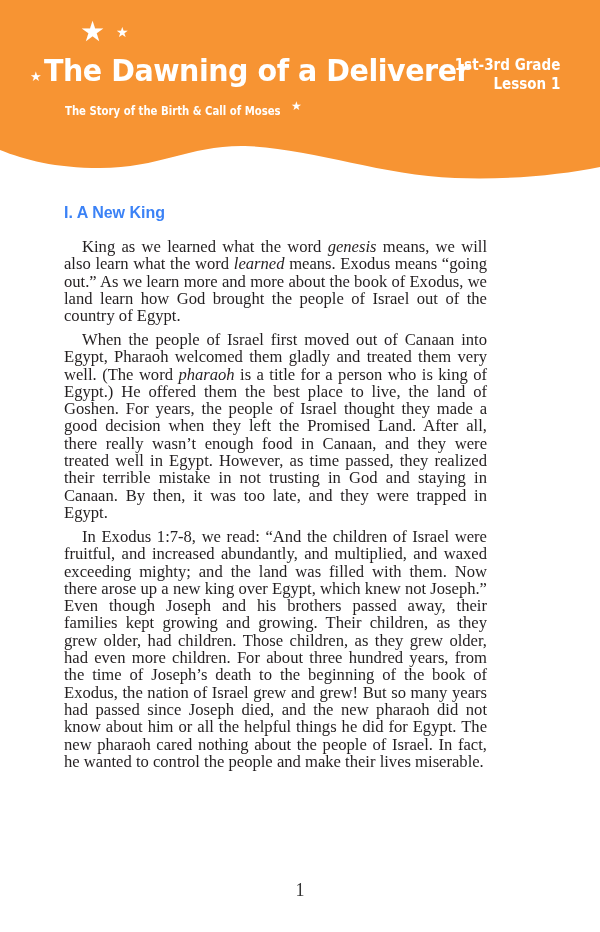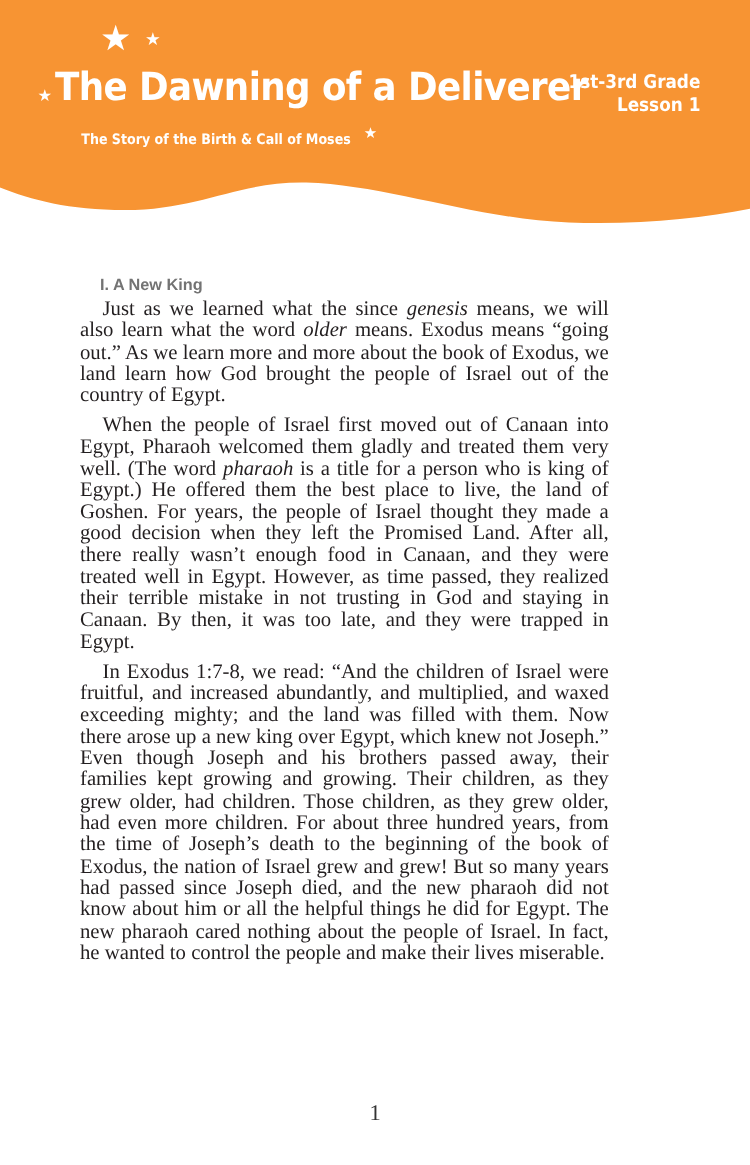--- a/index.html
+++ b/index.html
@@ -20,22 +20,22 @@
   }
   .grade {
     position: absolute; right: 40px; top: 56px; text-align: right;
     font-family: "DejaVu Sans", sans-serif; font-weight: bold;
     font-size: 15px; line-height: 19px; color: #ffffff;
     transform: scaleX(0.9); transform-origin: right top;
   }
   .star { position: absolute; color: #ffffff; line-height: 1; }
   .content { position: absolute; left: 64px; top: 200px; width: 422px; }
   h2 {
-    margin: 16px; font-family: "Liberation Sans", sans-serif; font-weight: bold;
-    font-size: 13px; color: #737373; position: absolute; top: 4px; left: 0;
+    margin: 0; font-family: "Liberation Sans", sans-serif; font-weight: bold;
+    font-size: 16px; color: #3b82f6; position: absolute; top: 4px; left: 0;
     white-space: nowrap;
   }
   .para {
     position: absolute; left: 0; width: 423px;
     font-family: "Liberation Serif", serif; font-size: 16.6px; line-height: 17.3px;
     color: #231f20; text-align: justify; text-indent: 18px; margin: 0;
   }
   .para em { }
   .pagenum {
     position: absolute; left: 0; width: 600px; top: 880px; text-align: center;
@@ -56,18 +56,18 @@
   <div class="title">The Dawning of a Deliverer</div>
   <div class="subtitle">The Story of the Birth &amp; Call of Moses</div>
   <div class="grade">
     <div>1st-3rd Grade</div>
     <div>Lesson 1</div>
   </div>
 </div>
 
 <div class="content">
   <h2>I. A New King</h2>
-  <p class="para" style="top:38px;"><span>Just as we learned what the since </span><em>genesis</em><span> means, we will also learn what the word </span><em>older</em><span> means. Exodus means “going out.” As we learn more and more about the book of Exodus, we land learn how God brought the people of Israel out of the country of Egypt.</span></p>
+  <p class="para" style="top:38px;"><span>King as we learned what the word </span><em>genesis</em><span> means, we will also learn what the word </span><em>learned</em><span> means. Exodus means “going out.” As we learn more and more about the book of Exodus, we land learn how God brought the people of Israel out of the country of Egypt.</span></p>
   <p class="para" style="top:131px;"><span>When the people of Israel first moved out of Canaan into Egypt, Pharaoh welcomed them gladly and treated them very well. (The word </span><em>pharaoh</em><span> is a title for a person who is king of Egypt.) He offered them the best place to live, the land of Goshen. For years, the people of Israel thought they made a good decision when they left the Promised Land. After all, there really wasn’t enough food in Canaan, and they were treated well in Egypt. However, as time passed, they realized their terrible mistake in not trusting in God and staying in Canaan. By then, it was too late, and they were trapped in Egypt.</span></p>
   <p class="para" style="top:328px;"><span>In Exodus 1:7-8, we read: “And the children of Israel were fruitful, and increased abundantly, and multiplied, and waxed exceeding mighty; and the land was filled with them. Now there arose up a new king over Egypt, which knew not Joseph.” Even though Joseph and his brothers passed away, their families kept growing and growing. Their children, as they grew older, had children. Those children, as they grew older, had even more children. For about three hundred years, from the time of Joseph’s death to the beginning of the book of Exodus, the nation of Israel grew and grew! But so many years had passed since Joseph died, and the new pharaoh did not know about him or all the helpful things he did for Egypt. The new pharaoh cared nothing about the people of Israel. In fact, he wanted to control the people and make their lives miserable.</span></p>
 </div>
 
 <div class="pagenum">1</div>
 
 </body></html>

